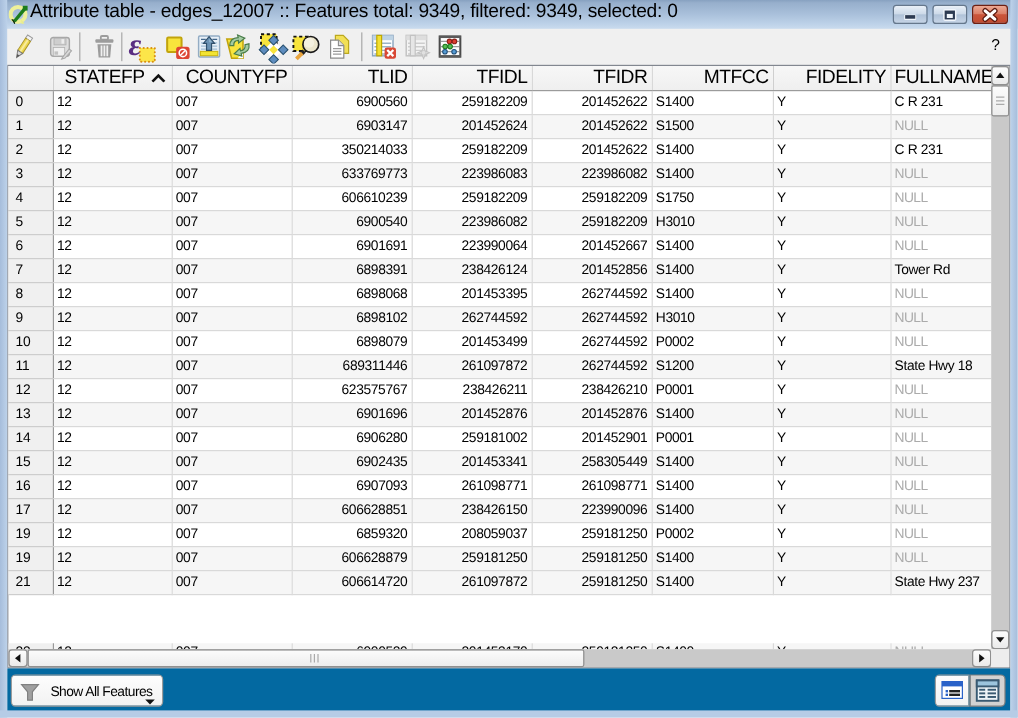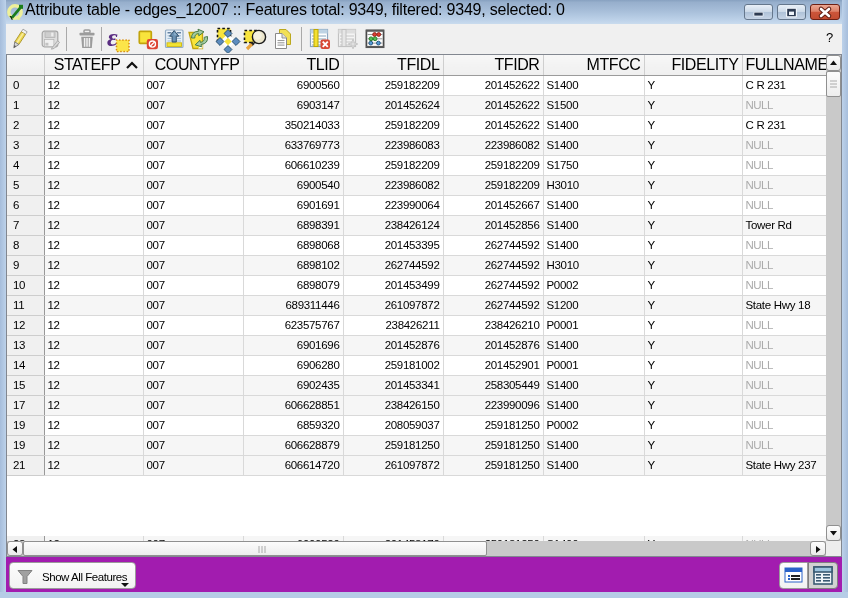--- a/index.html
+++ b/index.html
@@ -33,21 +33,21 @@
 td.num{text-align:right}
 td.nul{color:#ababab;letter-spacing:-0.5px}
 #sliver{position:absolute;left:0;top:481px;width:819px;height:5px;overflow:hidden}
 
 #vscroll{position:absolute;left:819px;top:0;width:15px;height:486px;background:#c9c9c9}
 #hscroll{position:absolute;left:0;top:486px;width:819px;height:15px;background:#c9c9c9}
 #corner{position:absolute;left:819px;top:486px;width:15px;height:15px;background:#ededed}
 .sbtn{position:absolute;background:linear-gradient(#fdfdfd,#eaeaea);border:1px solid #909090;border-radius:3px}
 .sthumb{position:absolute;background:linear-gradient(#fcfcfc,#ededed);border:1px solid #909090;border-radius:2px}
 
-#bbar{position:absolute;left:6px;top:557px;width:836px;height:38px;background:#a21caf}
+#bbar{position:absolute;left:6px;top:557px;width:836px;height:38px;background:#0369a1}
 #showall{position:absolute;left:3px;top:5px;width:127px;height:27px;border:1px solid #9b9b9b;border-radius:4px;background:linear-gradient(#fdfdfd,#f2f2f2);font-size:11.5px;letter-spacing:-0.45px;white-space:nowrap}
 #showall span{position:absolute;left:32px;top:8px}
 #togg1{position:absolute;left:773px;top:5px;width:29px;height:27px;border:1px solid #9b9b9b;border-radius:4px 0 0 4px;background:linear-gradient(#fdfdfd,#f2f2f2)}
 #togg2{position:absolute;left:802px;top:5px;width:30px;height:27px;border:1px solid #7f7f7f;border-radius:0 4px 4px 0;background:#d2d2d2}
 </style></head><body>
 <div id="win">
 <div id="title">
  <svg width="17" height="18" style="position:absolute;left:7px;top:3px" viewBox="0 0 17 18">
   <circle cx="8" cy="9" r="6.2" fill="none" stroke="#eef09a" stroke-width="3.4"></circle>
   <path d="M10.5 13 L13.5 16.5 L11 17 Z" fill="#e8ec8e"></path>
@@ -405,20 +405,31 @@
             <td>Y</td>
             <td class="last nul">NULL</td>
           </tr>
           <tr class="odd">
             <td class="rh">15</td>
             <td>12</td>
             <td>007</td>
             <td class="num">6902435</td>
             <td class="num">201453341</td>
             <td class="num">258305449</td>
+            <td>S1400</td>
+            <td>Y</td>
+            <td class="last nul">NULL</td>
+          </tr>
+          <tr class="even">
+            <td class="rh">16</td>
+            <td>12</td>
+            <td>007</td>
+            <td class="num">6907093</td>
+            <td class="num">261098771</td>
+            <td class="num">261098771</td>
             <td>S1400</td>
             <td>Y</td>
             <td class="last nul">NULL</td>
           </tr>
           <tr class="odd">
             <td class="rh">17</td>
             <td>12</td>
             <td>007</td>
             <td class="num">606628851</td>
             <td class="num">238426150</td>

